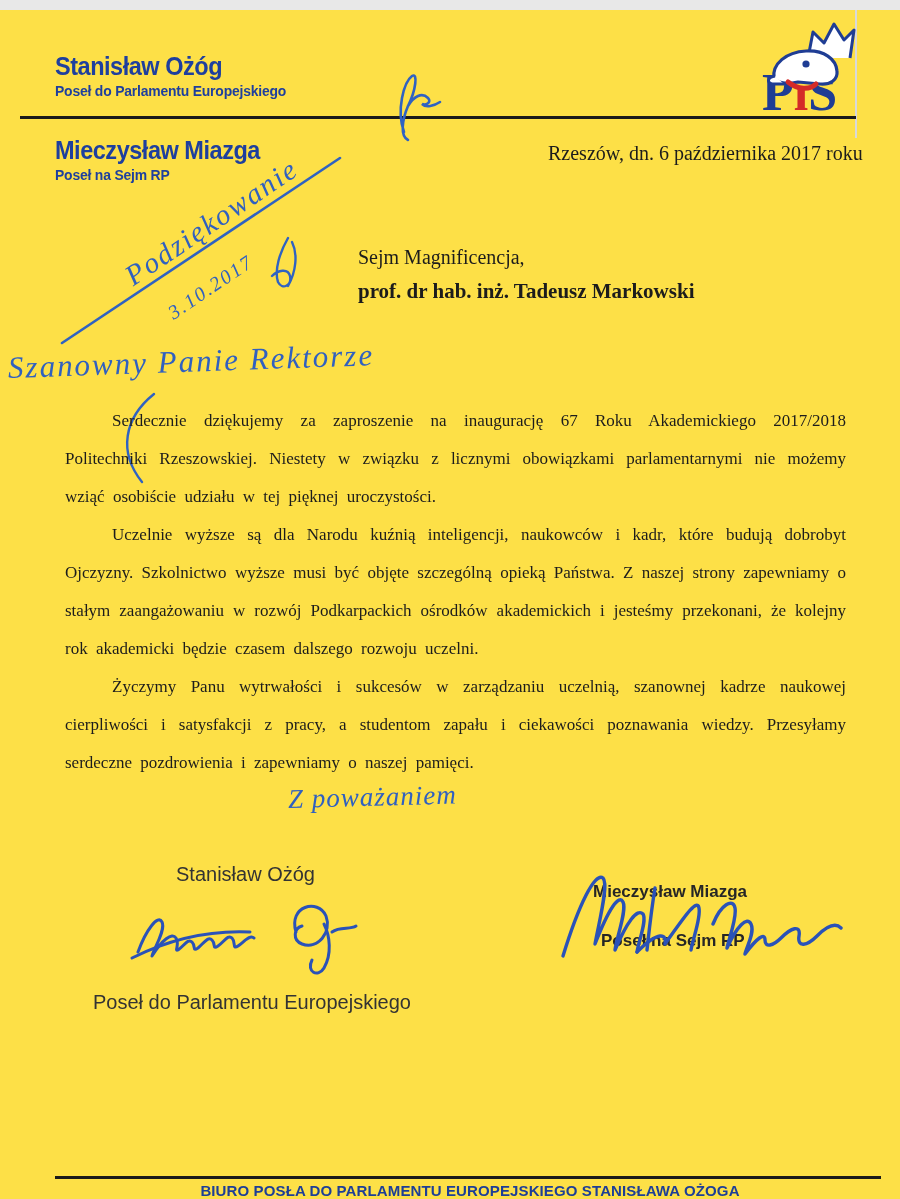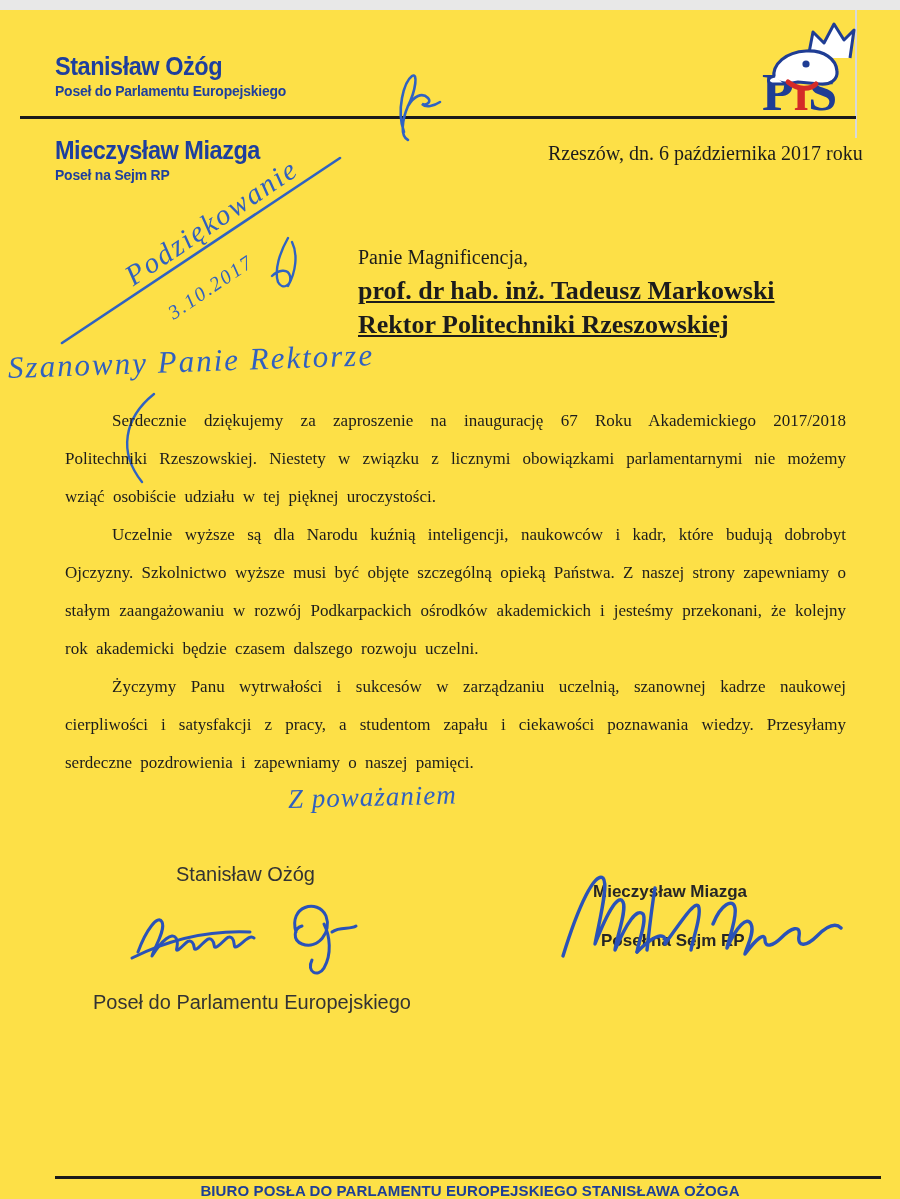--- a/index.html
+++ b/index.html
@@ -19,21 +19,21 @@
   .sender-title {
     font-family:"Liberation Sans", sans-serif; font-weight:bold;
     color:#1e3f9e; font-size:14.5px; letter-spacing:-0.2px;
     transform:scaleX(0.96); transform-origin:left center; white-space:nowrap; margin-top:2px;
   }
   .rule { background:#1a1a1a; height:3px; }
 
   
   .dateline { font-size:20px; white-space:nowrap; }
   .addr-line { font-size:20px; line-height:34px; white-space:nowrap; }
-  .addr-bold { font-weight:bold; font-size:26px;text-decoration:underline; }
+  .addr-bold { font-weight:bold; font-size:21px; }
 
   
   .body-text { width:781px; font-size:17px; line-height:38px; text-align:justify; word-spacing:4px; }
   .body-text p { margin:0; text-indent:47px; }
 
   
   .hand {
     font-family:"Liberation Serif", serif; font-style:italic;
     color:#3060c0; white-space:nowrap;
   }
@@ -113,23 +113,22 @@
   </div>
   <div class="abs hand hw-annotation" style="left:128px; top:252px;">Podziękowanie</div>
   <div class="abs hand hw-annotation-date" style="left:170px; top:293px;">3.10.2017</div>
   <div class="abs" style="left:258px; top:222px; width:50px; height:60px;">
     <svg width="50" height="60" viewBox="0 0 50 60">
       <path d="M30,6 C22,20 16,38 20,50 C24,58 34,54 32,44 C30,36 20,38 14,44 M34,10 C40,22 38,40 30,54" fill="none" stroke="#2f62c2" stroke-width="2.4" stroke-linecap="round"></path>
     </svg>
   </div>
 
   <div class="abs" style="left:358px; top:230px;">
-    <div class="addr-line">Panie Magnificencja,</div>
+    <div class="addr-line">Sejm Magnificencja,</div>
     <div class="addr-line addr-bold">prof. dr hab. inż. Tadeusz Markowski</div>
-    <div class="addr-line addr-bold">Rektor Politechniki Rzeszowskiej</div>
   </div>
 
   <div class="abs hand hw-salutation" style="left:8px; top:340px;">Szanowny Panie Rektorze</div>
   <div class="abs" style="left:110px; top:380px; width:52px; height:96px;">
     <svg width="52" height="96" viewBox="0 0 52 96">
       <path d="M44,4 C14,28 8,62 32,92" fill="none" stroke="#2f62c2" stroke-width="2.4" stroke-linecap="round"></path>
     </svg>
   </div>
 
   <div class="abs body-text" style="left:65px; top:392px;">

